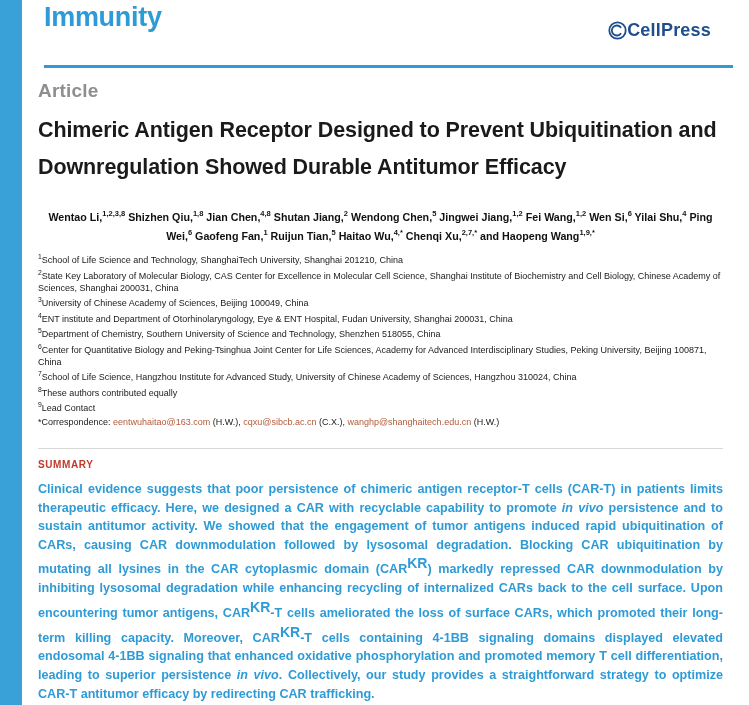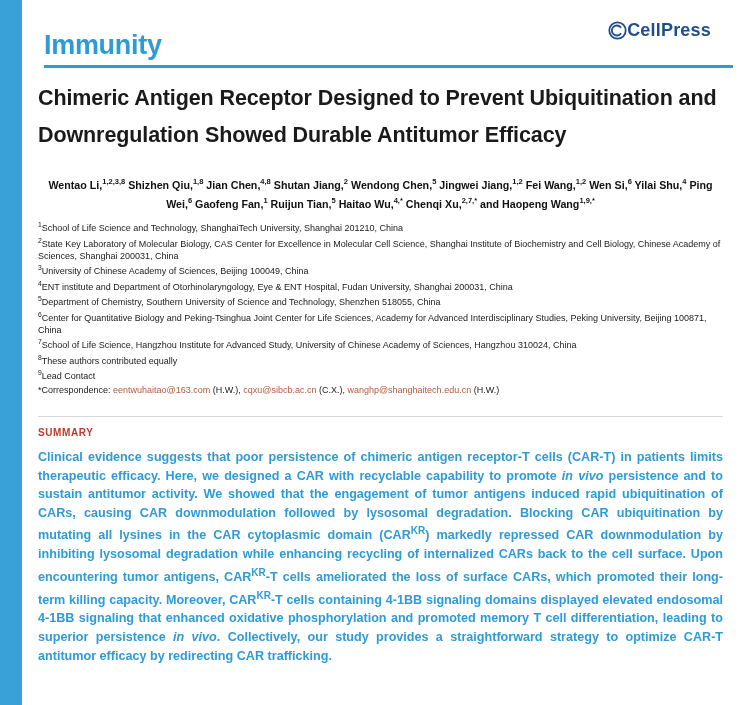--- a/index.html
+++ b/index.html
@@ -41,21 +41,21 @@
     position: absolute;
     left: 22px;
     top: 0;
     right: 8px;
     height: 66px;
     background: #ffffff;
   }
   .journal-title {
     position: absolute;
     left: 22px;
-    top: 30px;
+    top: 2px;
     font-size: 27px;
     font-weight: bold;
     color: #2e9bd6;
     font-family: "Liberation Sans", sans-serif;
     letter-spacing: -0.3px;
   }
   .cellpress {
     position: absolute;
     right: 30px;
     top: 20px;
@@ -158,21 +158,21 @@
     margin-bottom: 10px;
   }
   .summary-body {
     font-size: 12.6px;
     line-height: 18.6px;
     color: #2e9bd6;
     text-align: justify;
     font-weight: bold;
   }
   .summary-body sup {
-    font-size: 10px;
+    font-size: 14px;
     vertical-align: super;
   }
   .summary-body i {
   }
 </style>
 </head>
 <body>
 
 <div class="page">
 
@@ -187,20 +187,21 @@
           <circle cx="9.5" cy="9.5" r="8.2" fill="none" stroke="#1f4e8c" stroke-width="1.8"></circle>
           <path d="M12.6 6.2 A5 5 0 1 0 12.6 12.8" fill="none" stroke="#1f4e8c" stroke-width="1.8" stroke-linecap="round"></path>
         </svg>
       </span>
       <span class="cp-text">CellPress</span>
     </div>
     <div class="header-rule"></div>
   </div>
 
   <div class="content">
+    <div class="article-label">Article</div>
     <h1 class="title">Chimeric Antigen Receptor Designed to Prevent Ubiquitination and Downregulation Showed Durable Antitumor Efficacy</h1>
     <div class="authors">Wentao Li,<sup>1,2,3,8</sup> Shizhen Qiu,<sup>1,8</sup> Jian Chen,<sup>4,8</sup> Shutan Jiang,<sup>2</sup> Wendong Chen,<sup>5</sup> Jingwei Jiang,<sup>1,2</sup> Fei Wang,<sup>1,2</sup> Wen Si,<sup>6</sup> Yilai Shu,<sup>4</sup> Ping Wei,<sup>6</sup> Gaofeng Fan,<sup>1</sup> Ruijun Tian,<sup>5</sup> Haitao Wu,<sup>4,*</sup> Chenqi Xu,<sup>2,7,*</sup> and Haopeng Wang<sup>1,9,*</sup></div>
     <div class="affiliations">
         <div><sup>1</sup>School of Life Science and Technology, ShanghaiTech University, Shanghai 201210, China</div>
         <div><sup>2</sup>State Key Laboratory of Molecular Biology, CAS Center for Excellence in Molecular Cell Science, Shanghai Institute of Biochemistry and Cell Biology, Chinese Academy of Sciences, Shanghai 200031, China</div>
         <div><sup>3</sup>University of Chinese Academy of Sciences, Beijing 100049, China</div>
         <div><sup>4</sup>ENT institute and Department of Otorhinolaryngology, Eye &amp; ENT Hospital, Fudan University, Shanghai 200031, China</div>
         <div><sup>5</sup>Department of Chemistry, Southern University of Science and Technology, Shenzhen 518055, China</div>
         <div><sup>6</sup>Center for Quantitative Biology and Peking-Tsinghua Joint Center for Life Sciences, Academy for Advanced Interdisciplinary Studies, Peking University, Beijing 100871, China</div>
         <div><sup>7</sup>School of Life Science, Hangzhou Institute for Advanced Study, University of Chinese Academy of Sciences, Hangzhou 310024, China</div>

